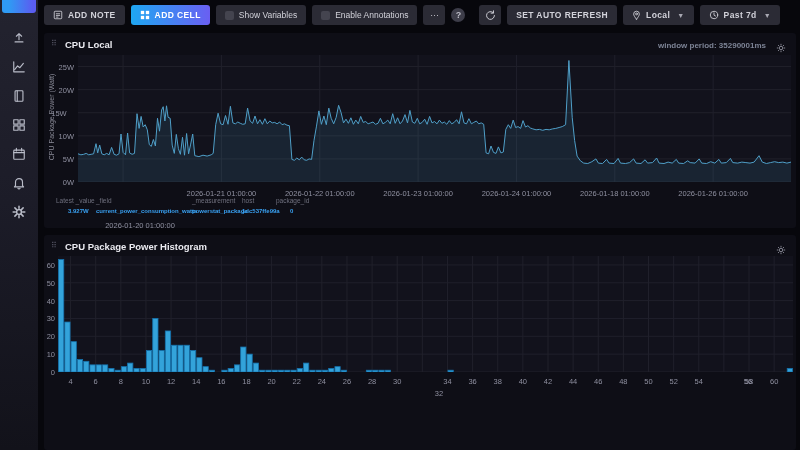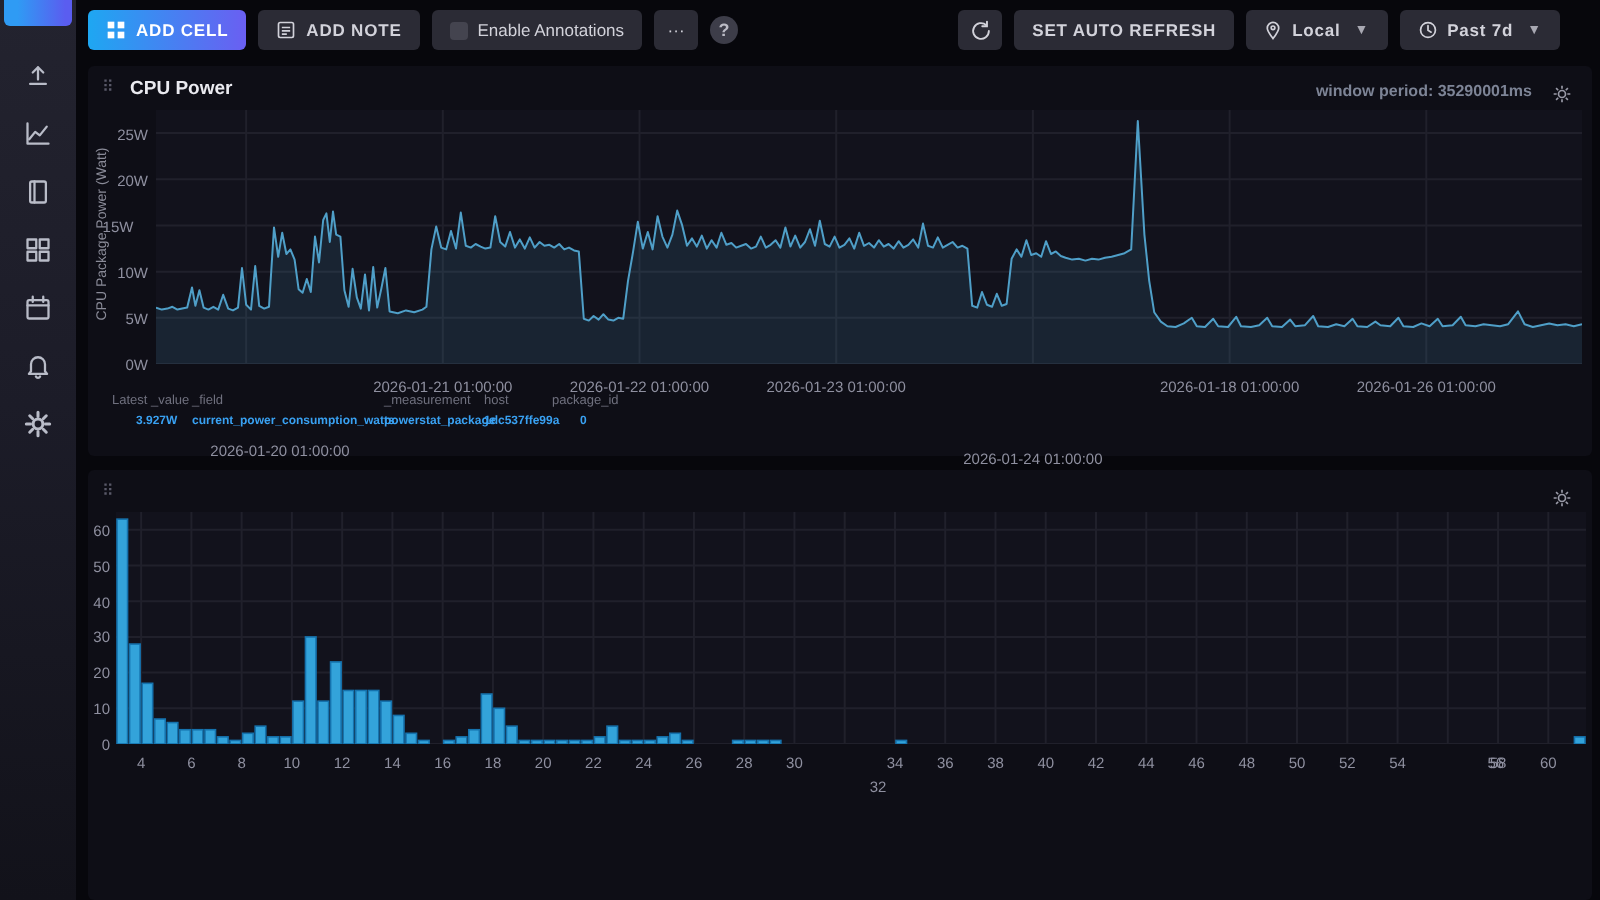--- a/index.html
+++ b/index.html
@@ -89,39 +89,43 @@
   </div>
   <div class="nav-item">
     <svg width="14" height="14" viewBox="0 0 12 12">
       <circle cx="6" cy="6" r="2.1"></circle>
       <path d="M9.2 6H11M8.26 8.26l1.28 1.28M6 9.2V11M3.74 8.26 2.46 9.54M2.8 6H1M3.74 3.74 2.46 2.46M6 2.8V1M8.26 3.74l1.28-1.28"></path>
       </svg>
   </div>
 </div>
 
 <div class="toolbar">
+  <button class="btn bold">
+    <svg width="10" height="10" viewBox="0 0 12 12">
+      <g stroke="#d2d2da" fill="none">
+          <rect x="1.5" y="1.5" width="9" height="9" rx="1"></rect>
+      <path d="M3.5 4.5h5M3.5 6.5h5M3.5 8.5h3"></path>
+        </g>
+      </svg>
+    <span>ADD NOTE</span>
+  </button>
   <button class="btn bold primary">
     <svg class="ic" width="10" height="10" viewBox="0 0 12 12">
       <g fill="#fff">
           <rect x="1" y="1" width="4" height="4"></rect>
           <rect x="7" y="1" width="4" height="4"></rect>
       <rect x="1" y="7" width="4" height="4"></rect>
           <rect x="7" y="7" width="4" height="4"></rect>
         </g>
       </svg>
     <span>ADD CELL</span>
   </button>
-  <button class="btn bold">
-    <svg width="10" height="10" viewBox="0 0 12 12">
-      <g stroke="#d2d2da" fill="none">
-          <rect x="1.5" y="1.5" width="9" height="9" rx="1"></rect>
-      <path d="M3.5 4.5h5M3.5 6.5h5M3.5 8.5h3"></path>
-        </g>
-      </svg>
-    <span>ADD NOTE</span>
+  <button class="btn">
+    <span class="checkbox"></span>
+    <span>Show Variables</span>
   </button>
   <button class="btn">
     <span class="checkbox"></span>
     <span>Enable Annotations</span>
   </button>
   <button class="btn iconbtn">
     <span>···</span>
   </button>
   <div class="help">
     <span>?</span>
@@ -149,21 +153,21 @@
       <circle cx="7" cy="7" r="5.2"></circle>
         <path d="M7 4v3.2l2.2 1.3"></path>
       </svg>
     <span>Past 7d</span>
     <span class="caret">▼</span>
   </button>
 </div>
 
 <div class="cell" id="cell-power">
   <div class="handle">⠿</div>
-  <div class="cell-title">CPU Power</div>
+  <div class="cell-title">CPU Local</div>
   <div class="windowperiod">window period: 35290001ms</div>
   <div class="gear">
     <svg width="10" height="10" viewBox="0 0 12 12">
       <g stroke="#9a9ba8" fill="none">
           <circle cx="6" cy="6" r="2.1"></circle>
       <path d="M9.2 6H11M8.26 8.26l1.28 1.28M6 9.2V11M3.74 8.26 2.46 9.54M2.8 6H1M3.74 3.74 2.46 2.46M6 2.8V1M8.26 3.74l1.28-1.28"></path>
         </g>
       </svg>
   </div>
   <div class="yaxis-title">CPU Package Power (Watt)</div>
@@ -199,27 +203,28 @@
 <div class="tick ytick" style="left: 0px; top: 145px; width: 30px;">0W</div>
     <div class="tick ytick" style="left: 0px; top: 121.909px; width: 30px;">5W</div>
     <div class="tick ytick" style="left: 0px; top: 98.8182px; width: 30px;">10W</div>
     <div class="tick ytick" style="left: 0px; top: 75.7273px; width: 30px; text-align: center;">15W</div>
     <div class="tick ytick" style="left: 0px; top: 52.6364px; width: 30px;">20W</div>
     <div class="tick ytick" style="left: 0px; top: 29.5455px; width: 30px;">25W</div>
     <div class="tick xtick" style="left: 51px; top: 156px; width: 90px; margin-top: 32px;">2026-01-20 01:00:00</div>
     <div class="tick xtick" style="left: 132.42px; top: 156px; width: 90px;">2026-01-21 01:00:00</div>
     <div class="tick xtick" style="left: 230.764px; top: 156px; width: 90px;">2026-01-22 01:00:00</div>
     <div class="tick xtick" style="left: 329.109px; top: 156px; width: 90px;">2026-01-23 01:00:00</div>
-    <div class="tick xtick" style="left: 427.454px; top: 156px; width: 90px; margin-top: 36px;">2026-01-24 01:00:00</div>
+    <div class="tick xtick" style="left: 427.454px; top: 156px; width: 90px;">2026-01-24 01:00:00</div>
     <div class="tick xtick" style="left: 525.799px; top: 156px; width: 90px;">2026-01-18 01:00:00</div>
     <div class="tick xtick" style="left: 624.144px; top: 156px; width: 90px;">2026-01-26 01:00:00</div>
   </div>
 
 <div class="cell" id="cell-hist">
   <div class="handle">⠿</div>
+  <div class="cell-title">CPU Package Power Histogram</div>
   <div class="gear">
     <svg width="10" height="10" viewBox="0 0 12 12">
       <g stroke="#9a9ba8" fill="none">
           <circle cx="6" cy="6" r="2.1"></circle>
       <path d="M9.2 6H11M8.26 8.26l1.28 1.28M6 9.2V11M3.74 8.26 2.46 9.54M2.8 6H1M3.74 3.74 2.46 2.46M6 2.8V1M8.26 3.74l1.28-1.28"></path>
         </g>
       </svg>
   </div>
   <svg class="plot" id="hist-plot" style="left:14px;top:21px" width="735" height="116">
       <rect x="0" y="0" width="735" height="116" fill="#12121c"></rect>

